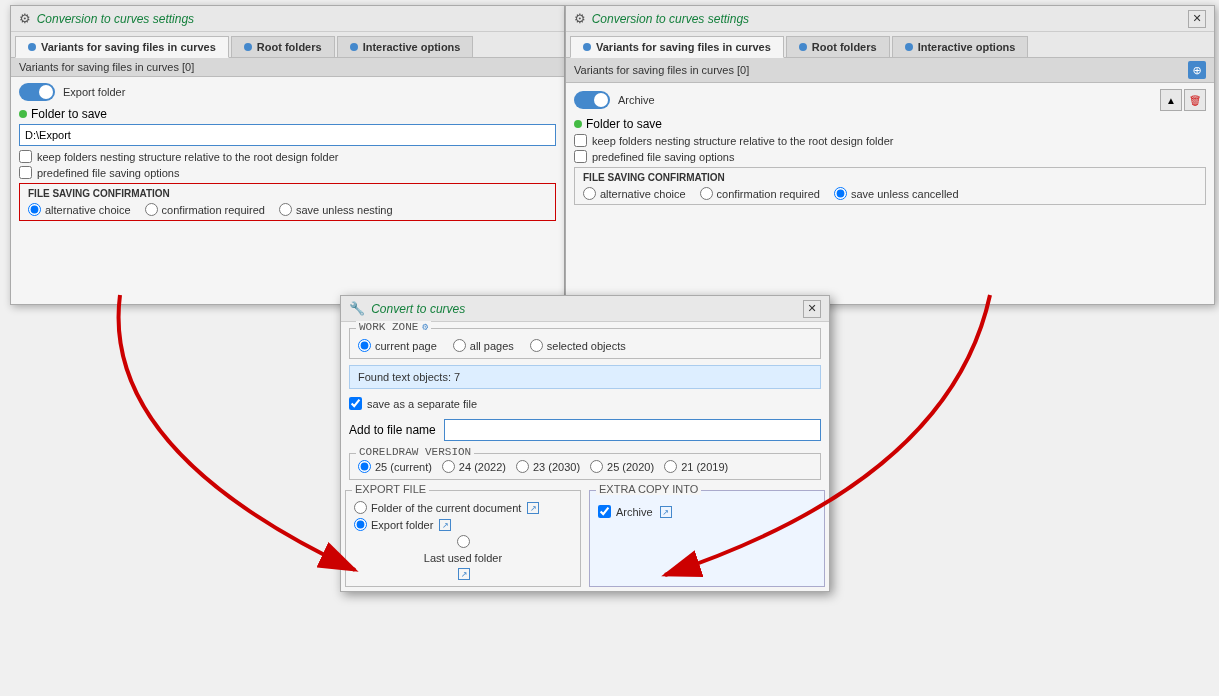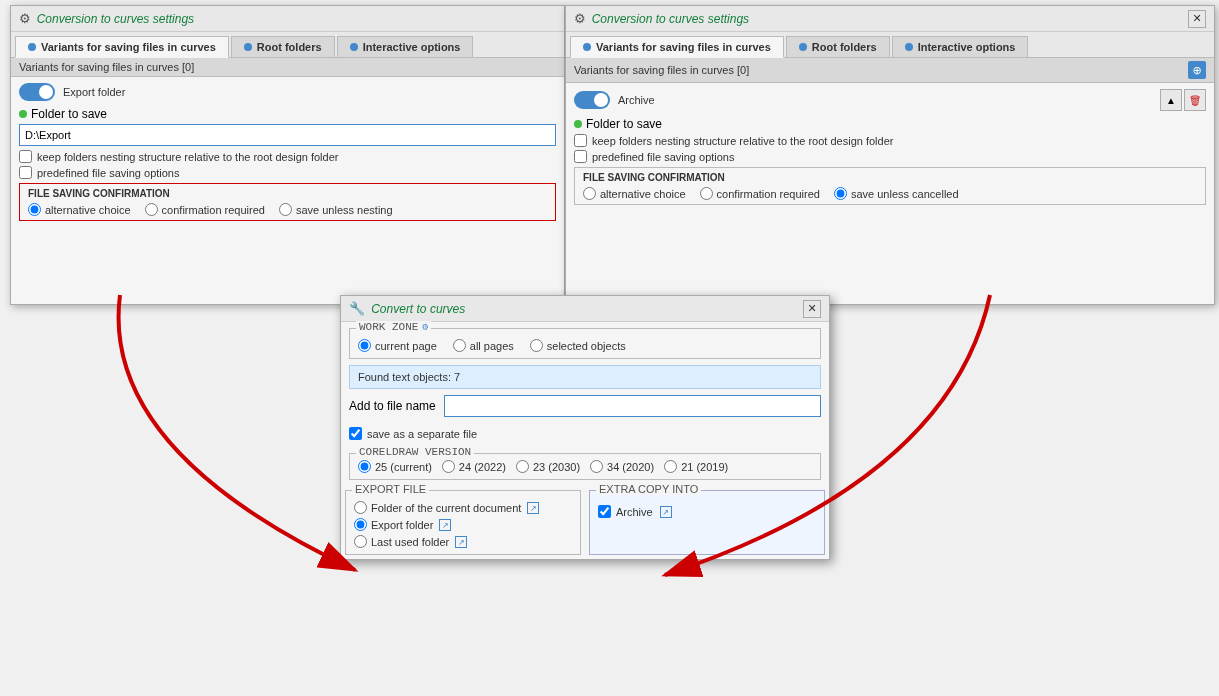--- a/index.html
+++ b/index.html
@@ -544,50 +544,50 @@
         <input type="radio" name="workzone" style="">
         <span>selected objects</span>
       </label>
     </div>
   </div>
 
   <div class="info-bar">
     <span>Found text objects: 7</span>
   </div>
 
-  <div style="padding:2px 8px 6px 8px; display:flex; align-items:center; gap:8px;">
-    <span>Add to file name</span>
-    <input class="text-input" type="text" style="flex: 1 1 0%;" value="">
-  </div>
-
   <div style="padding:4px 8px;">
     <label class="checkbox-row">
       <input type="checkbox" checked="" style="">
       <span>save as a separate file</span>
     </label>
   </div>
 
+  <div style="padding:2px 8px 6px 8px; display:flex; align-items:center; gap:8px;">
+    <span>Add to file name</span>
+    <input class="text-input" type="text" style="flex: 1 1 0%;" value="">
+  </div>
+
   <div class="group-box">
     <div class="group-label">CORELDRAW VERSION</div>
     <div class="coreldraw-versions">
       <label class="radio-option">
         <input type="radio" name="corelver" checked="" style="">
         <span>25 (current)</span>
       </label>
       <label class="radio-option">
         <input type="radio" name="corelver" style="">
         <span>24 (2022)</span>
       </label>
       <label class="radio-option">
         <input type="radio" name="corelver" style="">
         <span>23 (2030)</span>
       </label>
       <label class="radio-option">
         <input type="radio" name="corelver" style="">
-        <span>34 (2020)</span>
+        <span>25 (2020)</span>
       </label>
       <label class="radio-option">
         <input type="radio" name="corelver" style="">
         <span>21 (2019)</span>
       </label>
     </div>
   </div>
 
   <div class="export-section">
     <div class="export-col">
@@ -596,21 +596,21 @@
         <label class="radio-option" style="margin-bottom:4px; display:flex; align-items:center;">
           <input type="radio" name="exportinto" style="">
           <span>Folder of the current document</span>
           <span class="link-icon">↗</span>
         </label>
         <label class="radio-option" style="margin-bottom:4px; display:flex; align-items:center;">
           <input type="radio" name="exportinto" checked="" style="">
           <span>Export folder</span>
           <span class="link-icon">↗</span>
         </label>
-        <label class="radio-option" style="display:flex; ">
+        <label class="radio-option" style="display:flex; flex-direction:column;">
           <input type="radio" name="exportinto" style="">
           <span>Last used folder</span>
           <span class="link-icon">↗</span>
         </label>
       </div>
     </div>
     <div class="export-col export-col-right">
       <div class="col-label">EXTRA COPY INTO</div>
       <div style="margin-top:8px;">
         <label class="checkbox-row">

